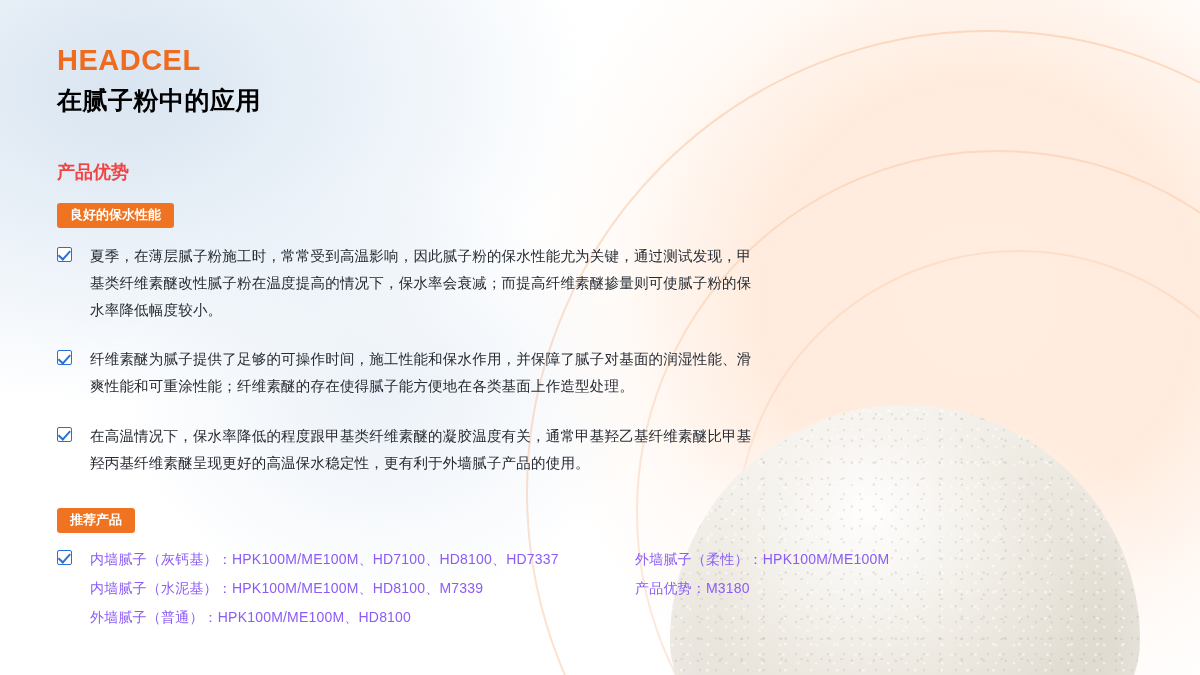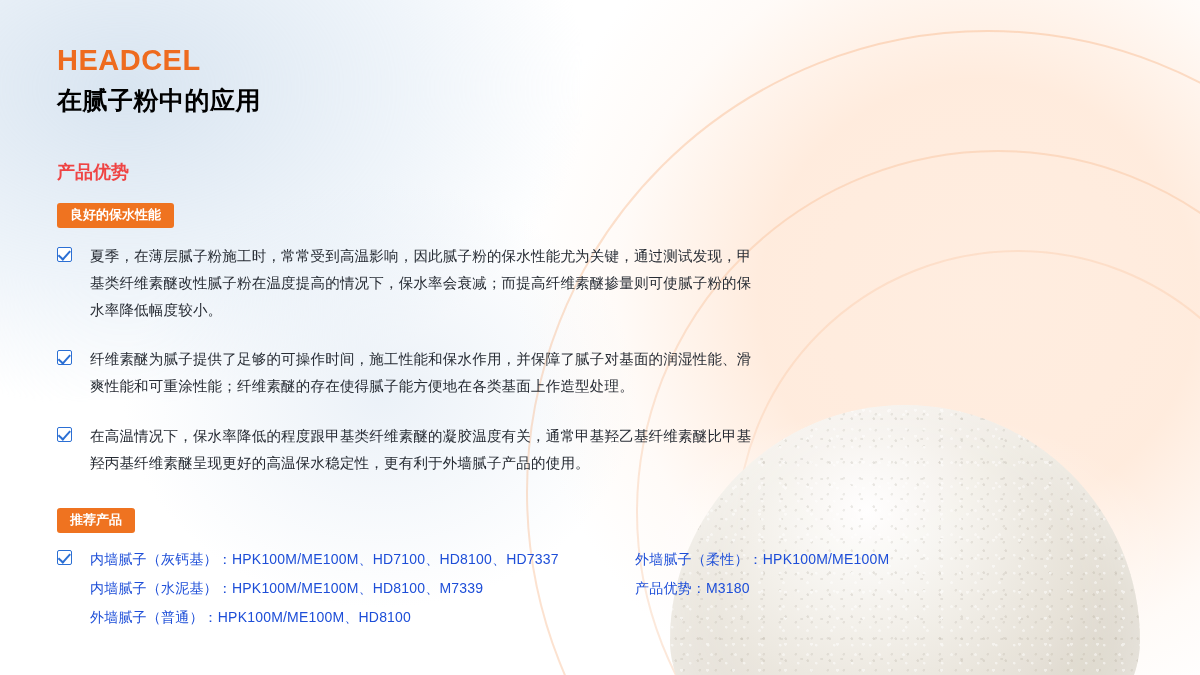--- a/index.html
+++ b/index.html
@@ -216,21 +216,21 @@
   .products {
     position: absolute;
     left: 57px;
     top: 545px;
     width: 1000px;
   }
   .prod-col {
     position: absolute;
     font-size: 14px;
     line-height: 2.07;
-    color: #1d4ed8;
+    color: #8b5cf6;
     letter-spacing: 0.2px;
     white-space: nowrap;
   }
   .prod-left  { left: 33px; top: 0; }
   .prod-right { left: 578px; top: 0; }
   .prod-check {
     position: absolute;
     left: 0;
     top: 5px;
     width: 15px;

